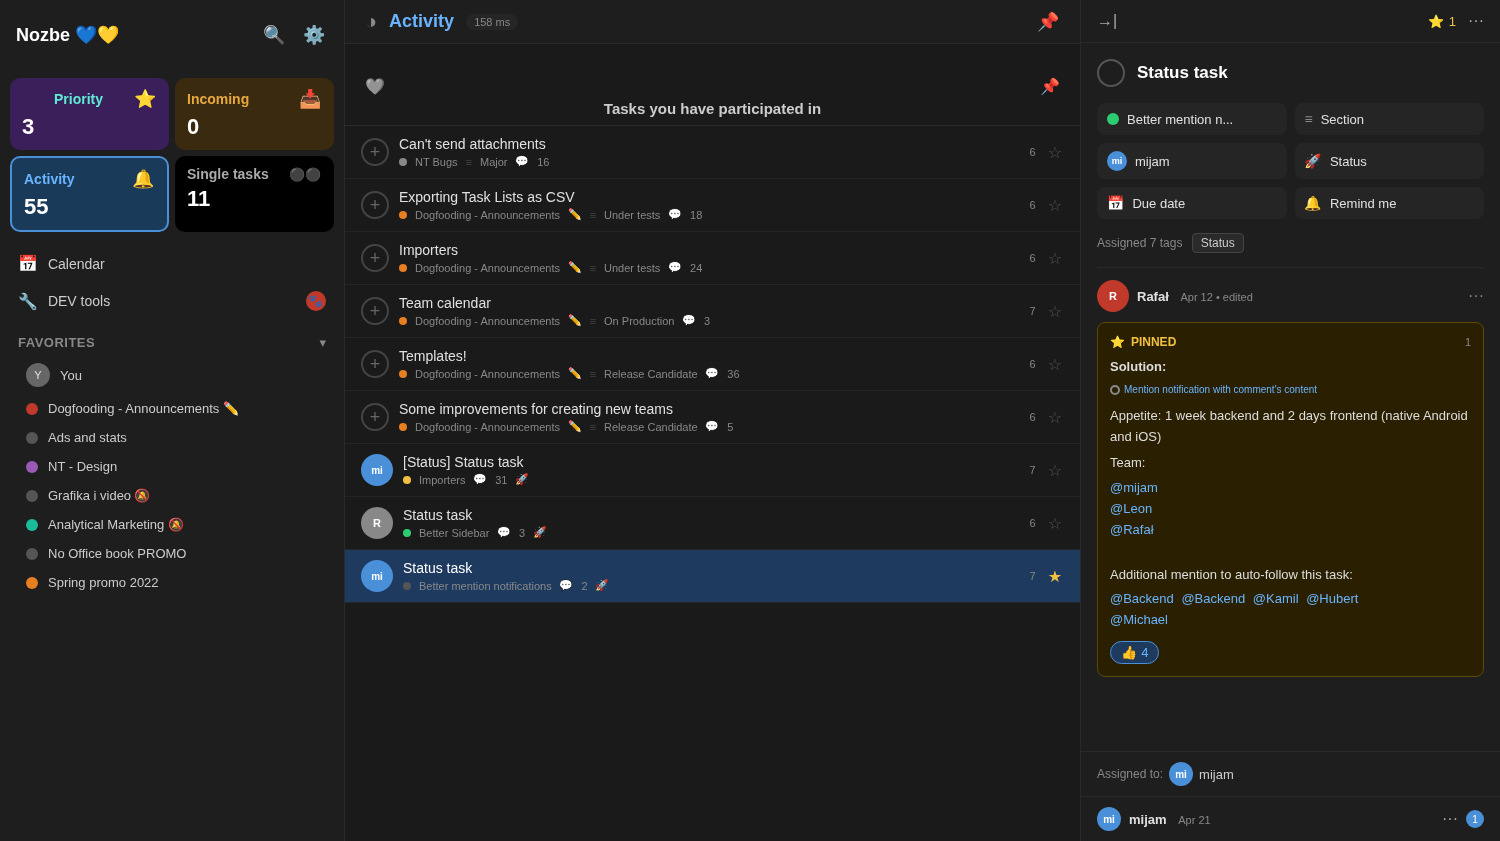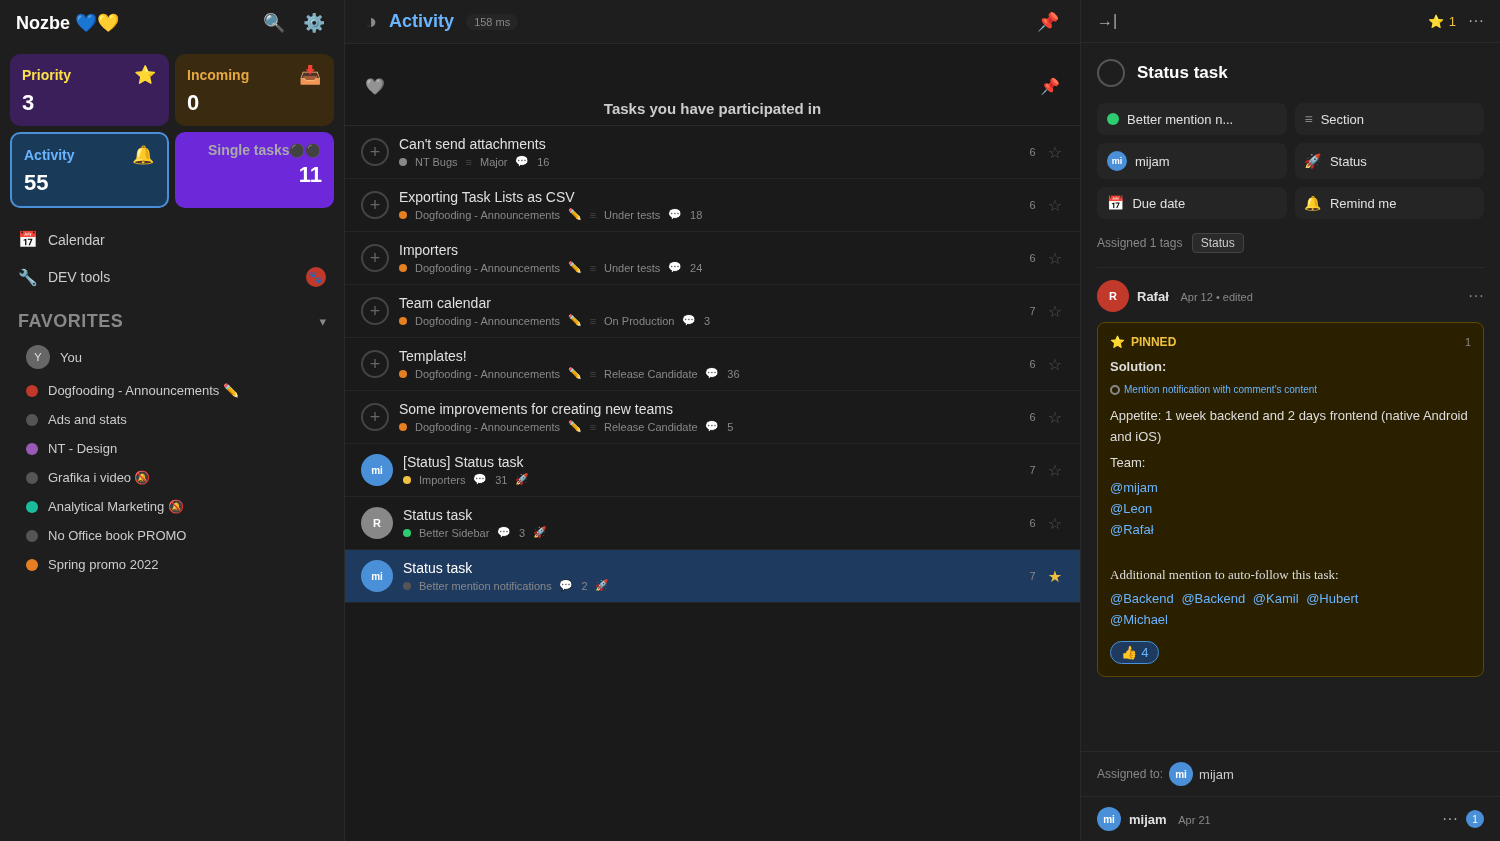--- a/index.html
+++ b/index.html
@@ -20,21 +20,21 @@
       background: #1e1e1e;
       display: flex;
       flex-direction: column;
       border-right: 1px solid #2a2a2a;
       overflow-y: auto;
     }
     .sidebar-header {
       display: flex;
       align-items: center;
       justify-content: space-between;
-      padding: 10px 16px;
+      padding: 22px 16px;
       background: #1e1e1e;
     }
     .app-title {
       font-size: 18px;
       font-weight: 700;
       color: #fff;
     }
     .sidebar-icons {
       display: flex;
       gap: 14px;
@@ -72,36 +72,35 @@
       font-size: 14px;
       font-weight: 600;
     }
     .nav-card-count {
       font-size: 22px;
       font-weight: 700;
     }
     .card-priority {
       background: #3a1f5a;
     }
-    .card-priority .nav-card-label { color: #fde047; }
+    .card-priority .nav-card-label { color: #5eead4; margin-left: 32px; }
     .card-priority .nav-card-count { color: #fff; }
     .card-incoming {
       background: #3a2a10;
     }
     .card-incoming .nav-card-label { color: #e8a840; }
     .card-incoming .nav-card-count { color: #fff; }
     .card-activity {
       background: #1a3a5a;
       border: 2px solid #4a90d9;
     }
     .card-activity .nav-card-label { color: #6ab4ff; }
     .card-activity .nav-card-count { color: #fff; }
     .card-single {
-      background: #6d28d9;
-      align-items: flex-end;
+      background: #000000;
     }
     .card-single .nav-card-label { color: #aaa; }
     .card-single .nav-card-count { color: #fff; }
 
     .card-icon {
       font-size: 18px;
     }
 
     
     .sidebar-nav {
@@ -123,21 +122,21 @@
     .nav-item-label { font-size: 14px; }
 
     .favorites-header {
       display: flex;
       align-items: center;
       justify-content: space-between;
       padding: 10px 18px 6px;
       cursor: pointer;
     }
     .favorites-title {
-      font-size: 18px;
+      font-size: 13px;
       font-weight: 600;
       color: #888;
       text-transform: uppercase;
       letter-spacing: 0.5px;
     }
 
     .favorite-item {
       display: flex;
       align-items: center;
       gap: 10px;
@@ -868,21 +867,21 @@
         <span class="detail-meta-icon">📅</span>
         <span class="detail-meta-label">Due date</span>
       </div>
       <div class="detail-meta-item">
         <span class="detail-meta-icon">🔔</span>
         <span class="detail-meta-label">Remind me</span>
       </div>
     </div>
 
     <div class="tags-section">
-      <span>Assigned 1 tags</span>
+      <span>Assigned 7 tags</span>
       <span class="tag-badge">Status</span>
     </div>
 
     <div class="comment-section">
       <div class="comment-header">
         <div class="comment-author-info">
           <div class="comment-avatar" style="background:#c0392b; color:#fff; font-size:11px; font-weight:600;">R</div>
           <div>
             <span class="comment-author">Rafał</span>
             <span style="color:#888; font-size:11px; margin-left:8px;">Apr 12 • edited</span>
@@ -907,21 +906,21 @@
             <span class="mention-circle"></span>
             <span class="blue-link">Mention notification with comment's content</span>
           </div>
           <div style="margin-bottom:6px;">Appetite: 1 week backend and 2 days frontend (native Android and iOS)</div>
           <div>Team:</div>
           <div style="margin:4px 0;">
             <span class="blue-link">@mijam</span><br>
             <span class="blue-link">@Leon</span><br>
             <span class="blue-link">@Rafał</span>
           </div>
-          <div style="margin-top:24px;font-family:Liberation Serif, serif;">Additional mention to auto-follow this task:</div>
+          <div style="margin-top:24px;">Additional mention to auto-follow this task:</div>
           <div style="margin-top:4px;">
             <span class="blue-link">@Backend</span>
             <span class="blue-link" style="margin-left:4px;">@Backend</span>
             <span class="blue-link" style="margin-left:4px;">@Kamil</span>
             <span class="blue-link" style="margin-left:4px;">@Hubert</span><br>
             <span class="blue-link">@Michael</span>
           </div>
           <div class="reaction-bar">
             <button class="reaction-btn">
               <span>👍</span>

